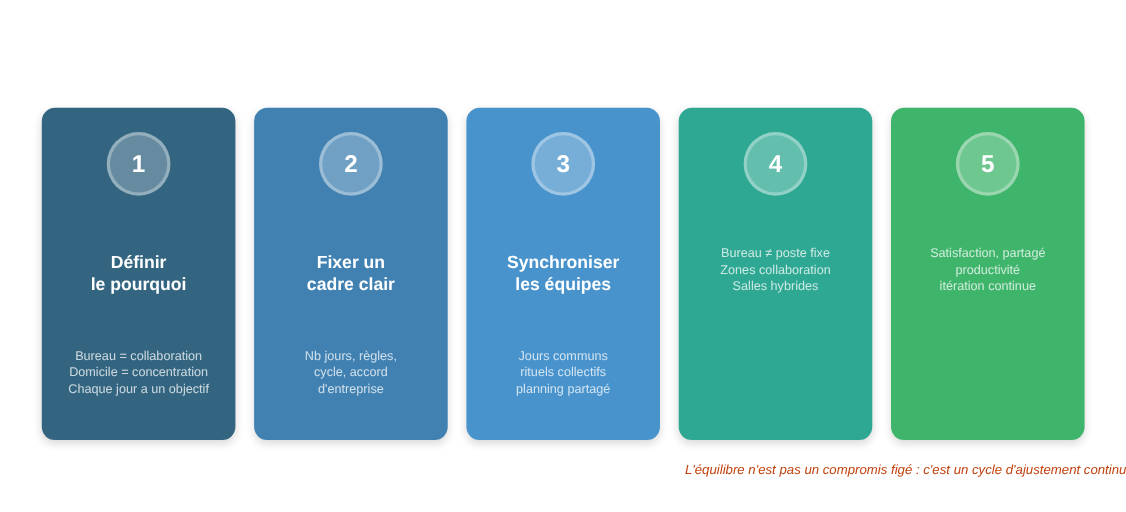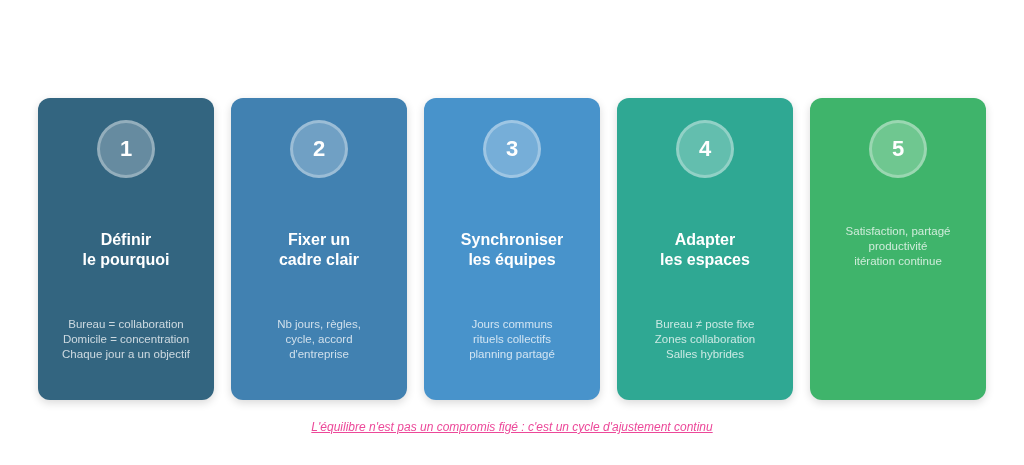--- a/index.html
+++ b/index.html
@@ -67,25 +67,24 @@
     font-size: 11.5px;
     line-height: 1.32;
     color: rgba(255,255,255,0.75);
     white-space: pre-line;
   }
   .footer-note {
     position: absolute;
     top: 420px;
     left: 0;
     width: 1024px;
-    text-align: center;
+    text-align: right;
     font-size: 12px;
     font-style: italic;
-    color: #ec4899;
-    text-decoration: underline;
+    color: #c2410c;
   }
 </style>
 </head>
 <body>
 
 <div class="page">
 
 
   <div class="cards-row">
 
@@ -119,22 +118,20 @@
 les équipes</div>
       <div class="card-desc">Jours communs
 rituels collectifs
 planning partagé</div>
     </div>
 
     <div class="rule-card" style="background: rgb(47, 168, 147);">
       <div class="step-badge">
         <span>4</span>
       </div>
-      <div class="card-title">Adapter
-les espaces</div>
       <div class="card-desc">Bureau ≠ poste fixe
 Zones collaboration
 Salles hybrides</div>
     </div>
 
     <div class="rule-card" style="background: rgb(63, 180, 107);">
       <div class="step-badge">
         <span>5</span>
       </div>
       <div class="card-desc">Satisfaction, partagé

